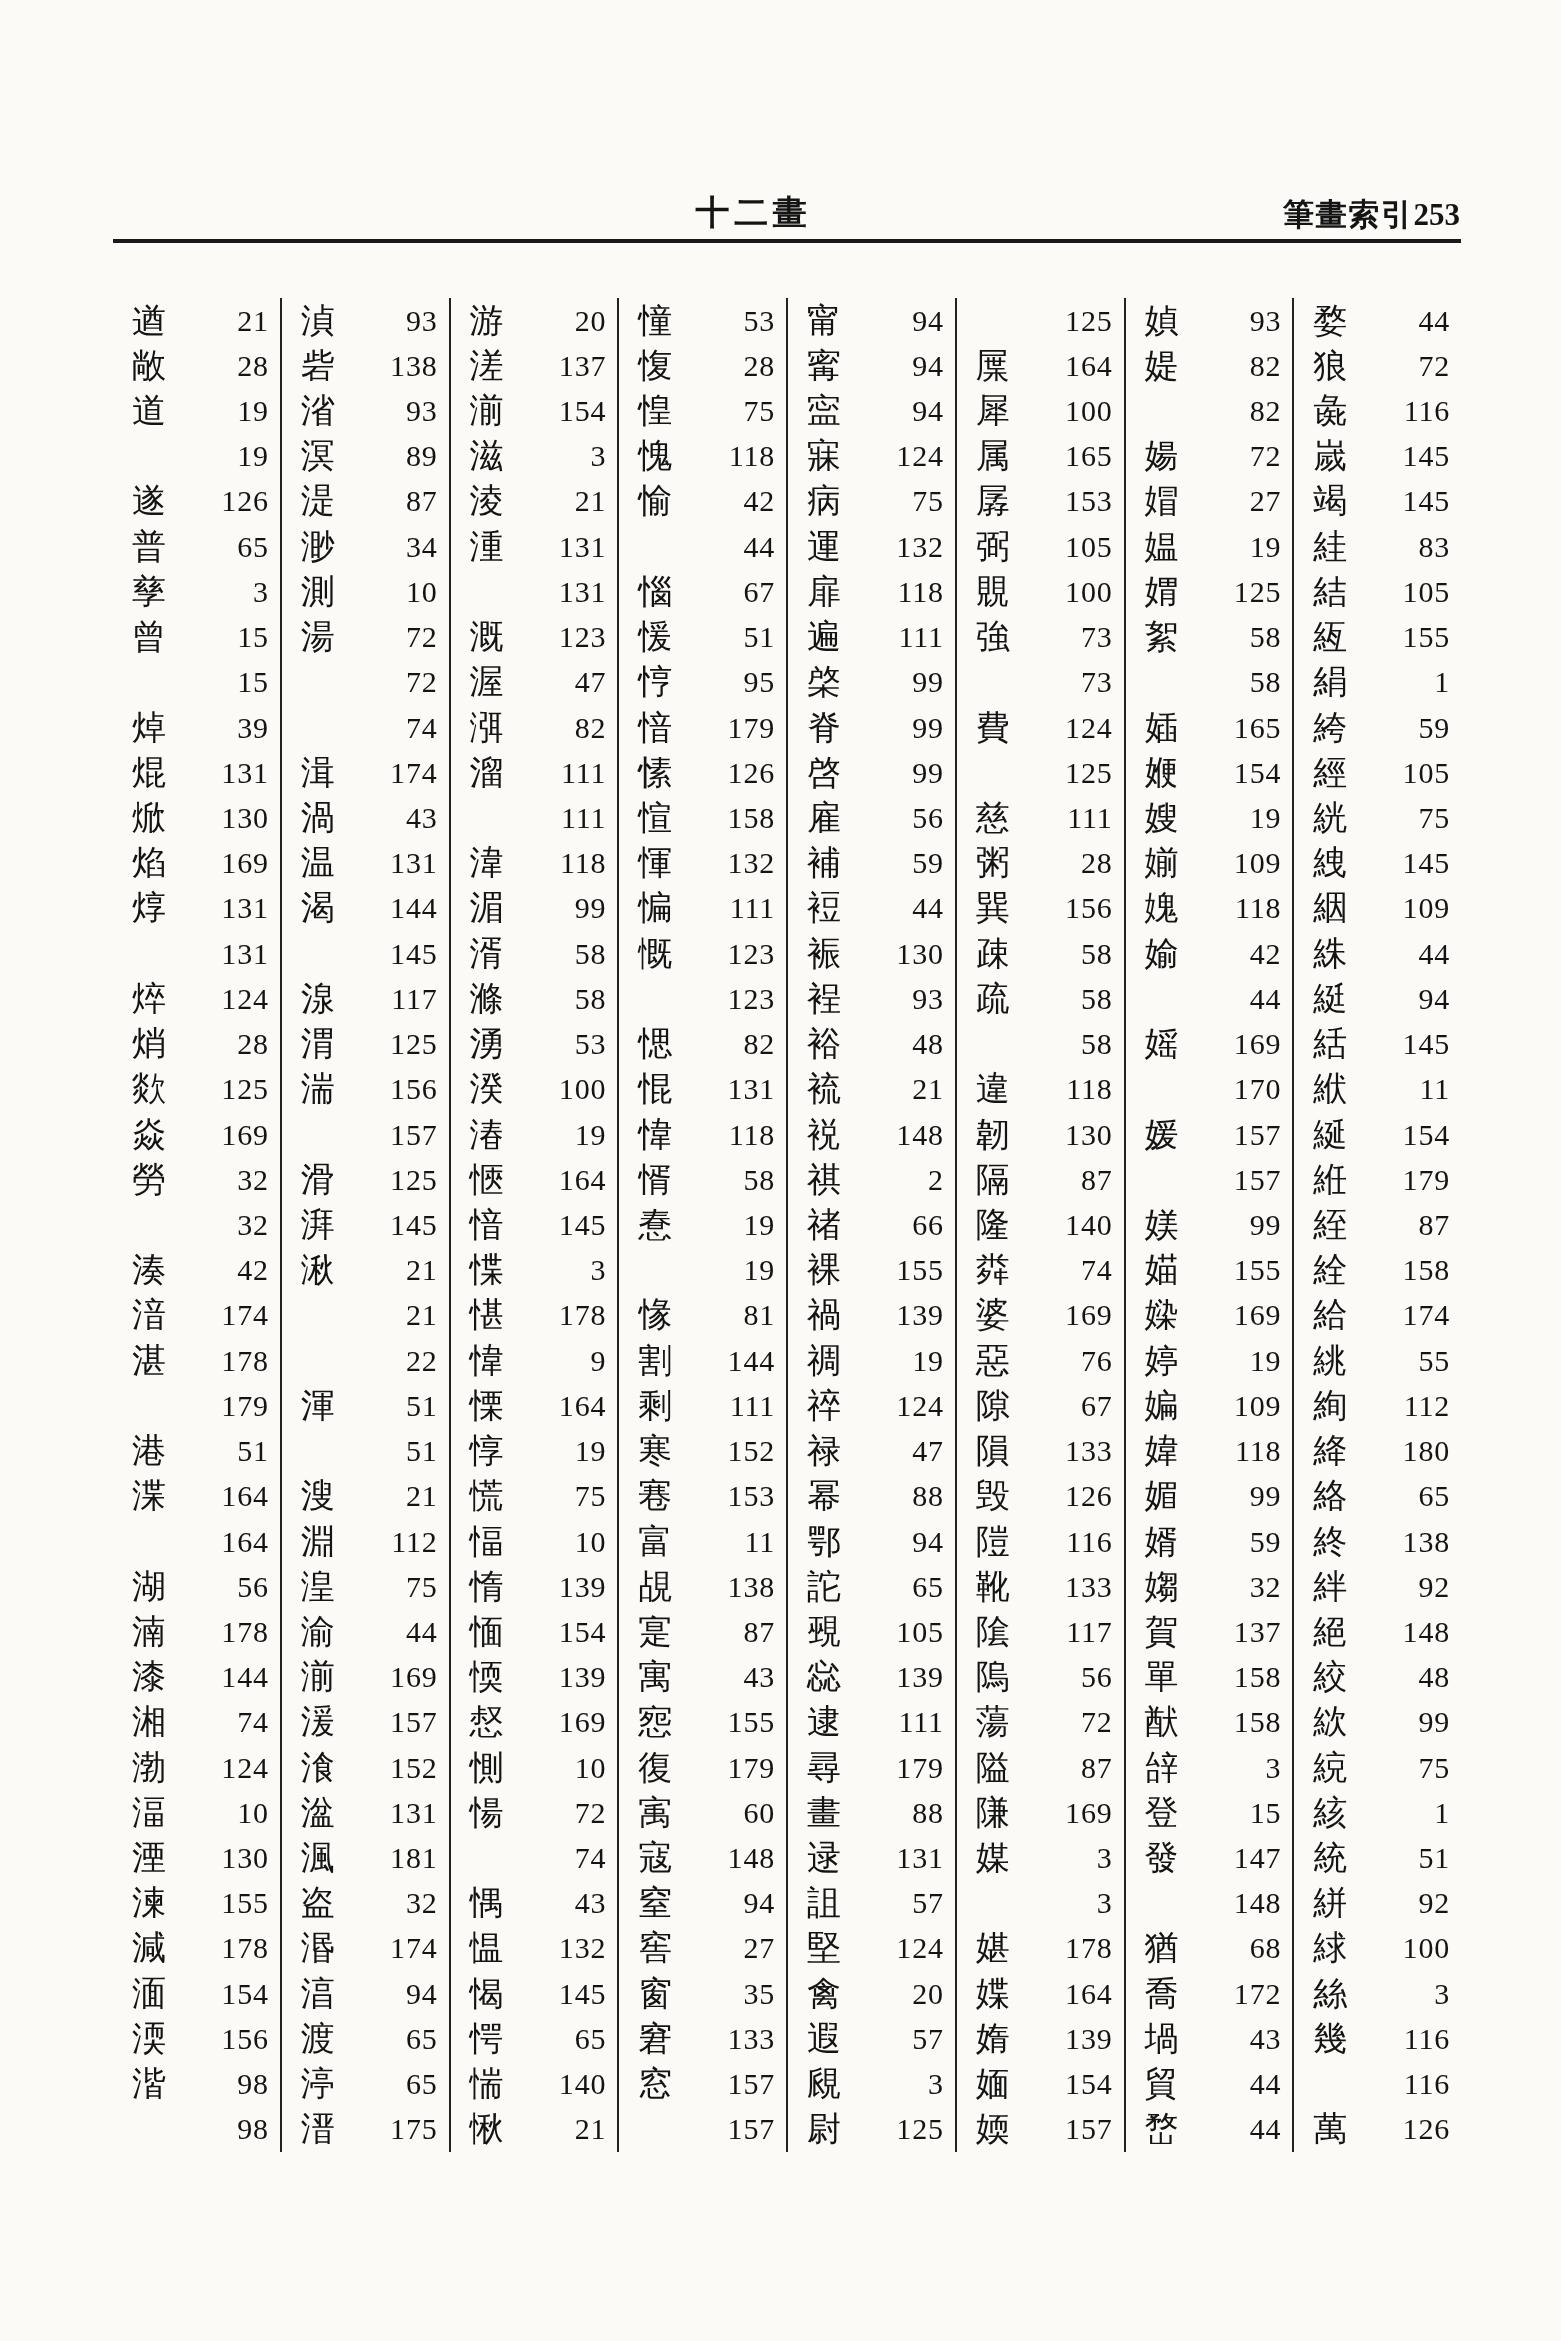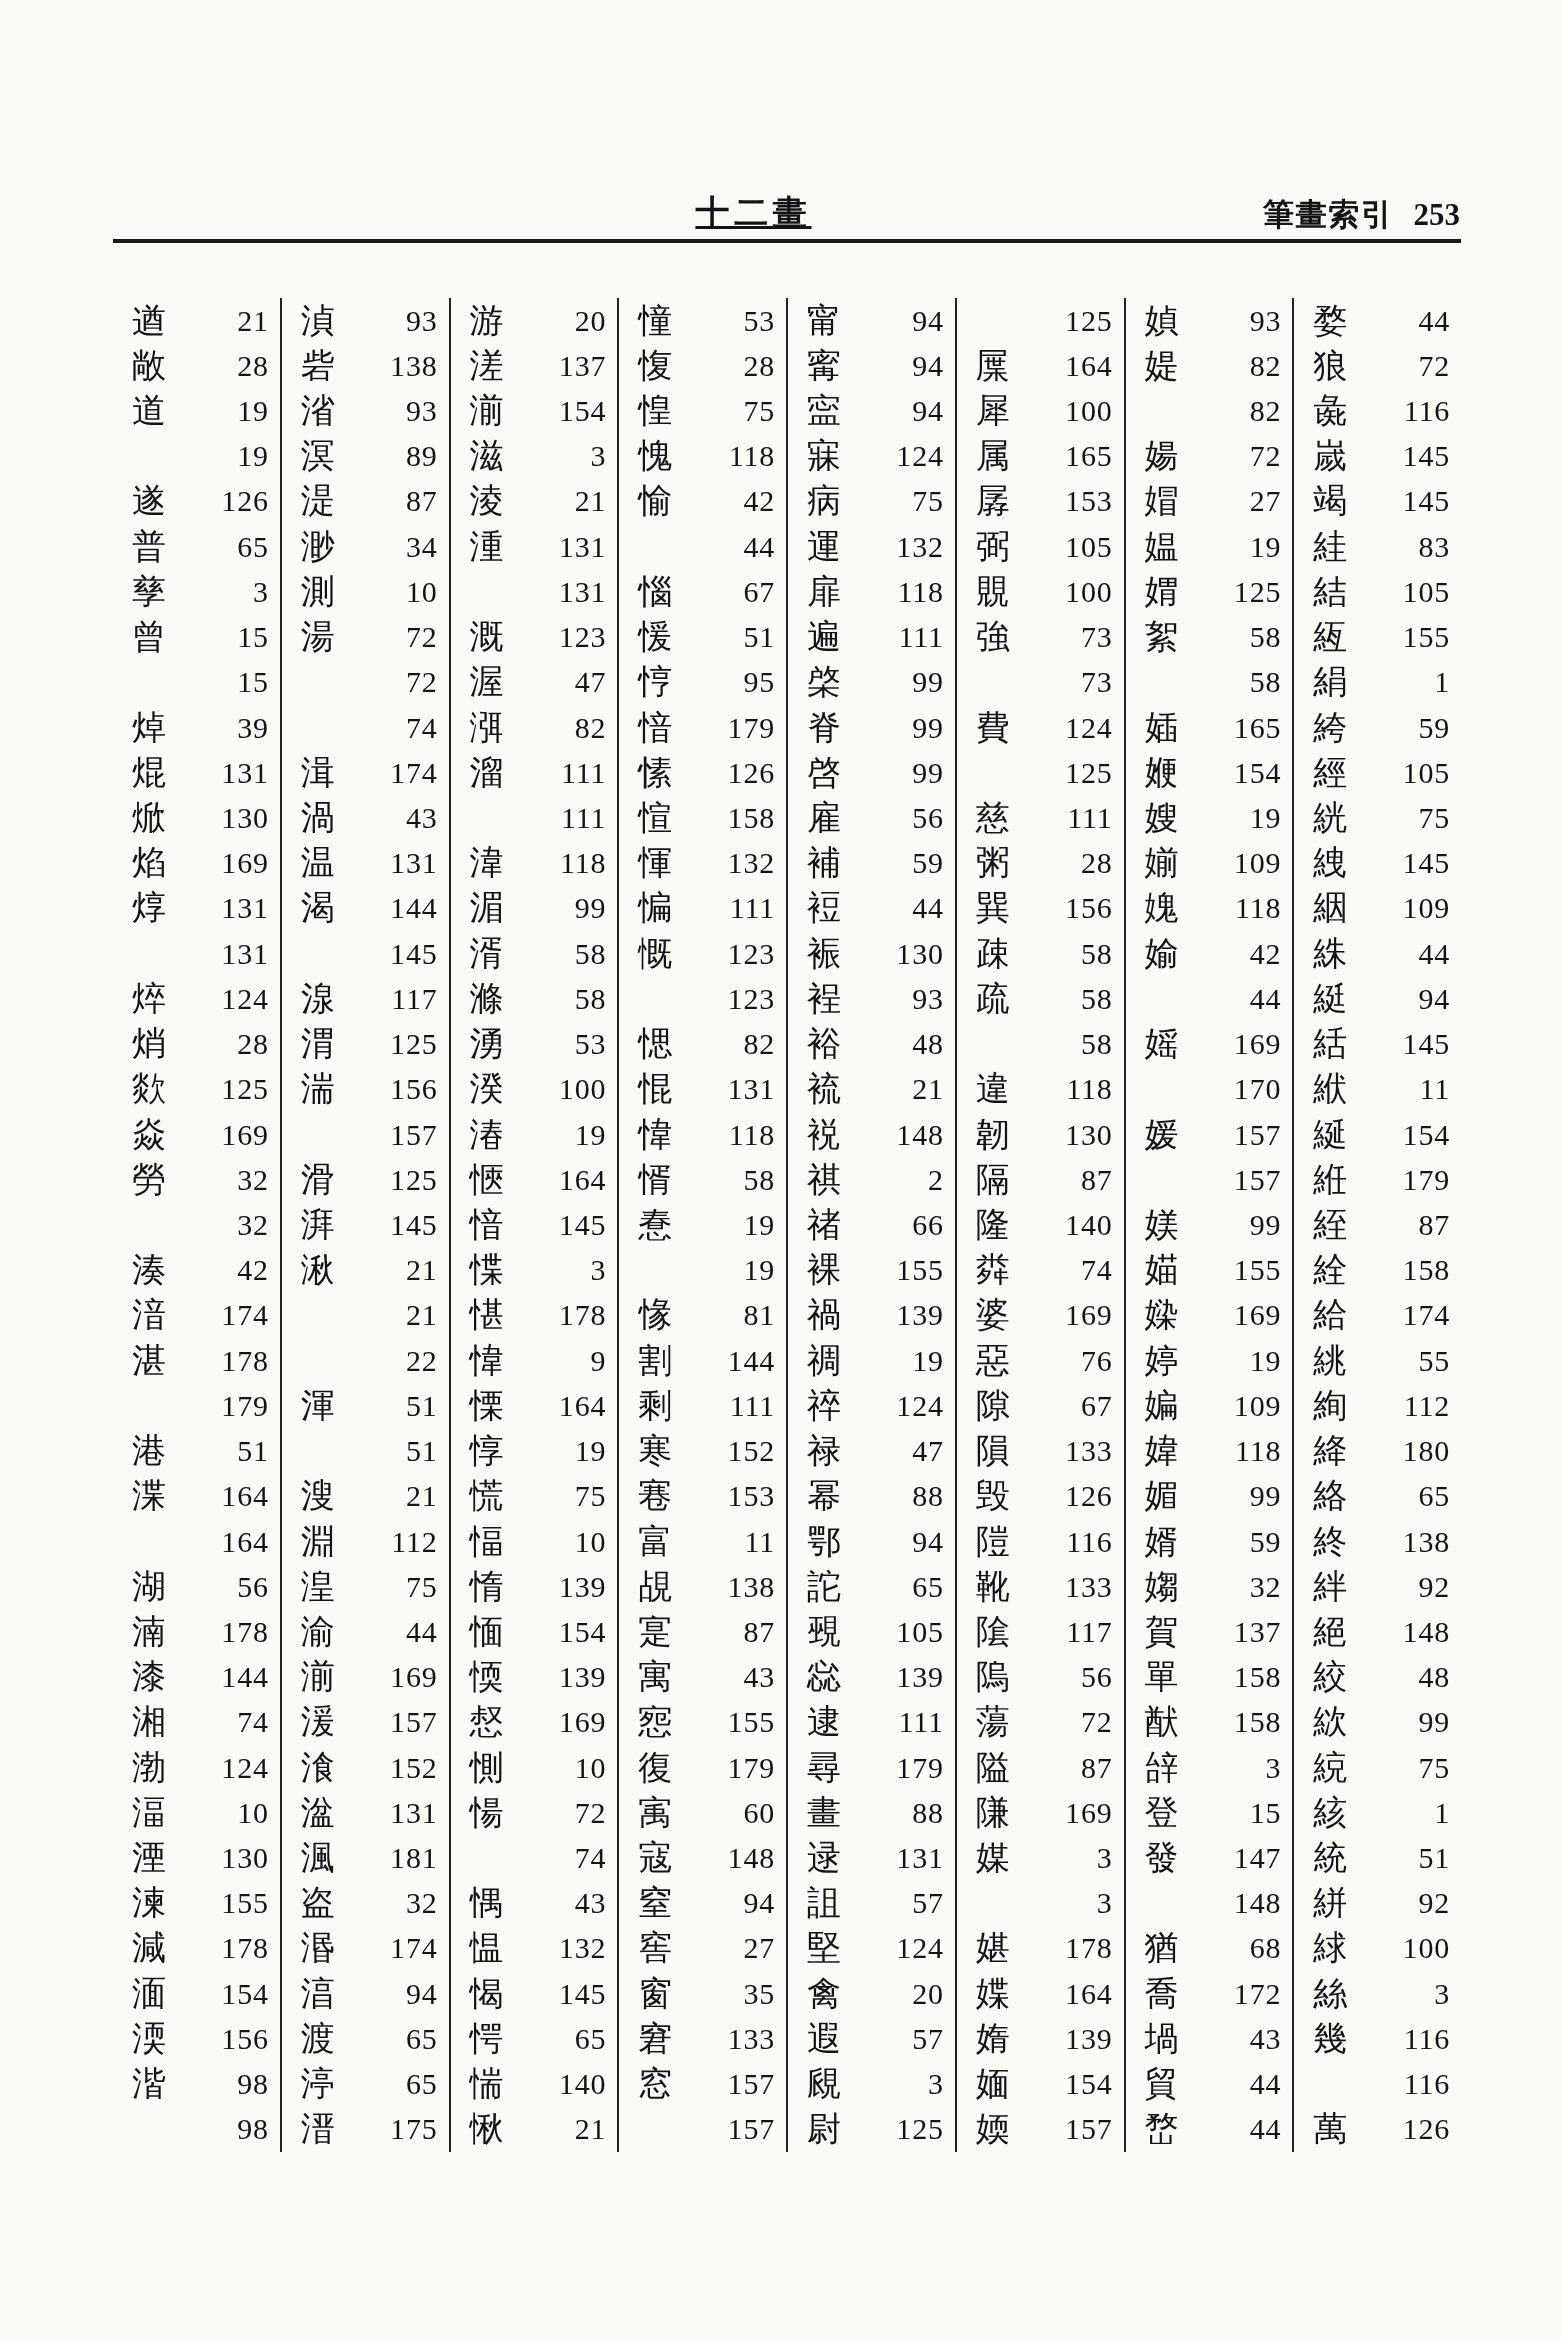--- a/index.html
+++ b/index.html
@@ -6,27 +6,27 @@
   .page{
     position:relative;
     width:1561px;height:2342px;
     background:#fbfaf6;
     font-family:"Liberation Serif","DejaVu Serif",serif;
     color:#141414;
     overflow:hidden;
   }
   .hdr-center{
     position:absolute;top:190px;left:0;width:1507px;
-    text-align:center;font-size:34px;letter-spacing:4.7px;font-weight:bold;text-decoration:underline;
+    text-align:center;font-size:34px;letter-spacing:4.7px;font-weight:bold;
   }
   .hdr-right{
     position:absolute;top:194px;right:101px;
     font-size:31px;font-weight:bold;letter-spacing:1.6px;
   }
-  .hdr-right .pgnum{margin-left:20px;letter-spacing:0;}
+  .hdr-right .pgnum{letter-spacing:0;}
   .rule{
     position:absolute;left:113px;top:239px;width:1348px;height:3.9px;
     background:#1a1a1a;
   }
   .grid{
     position:absolute;left:113px;top:298px;width:1348px;height:1854px;
     display:flex;flex-direction:row;
   }
   .col{
     flex:1 1 0;

